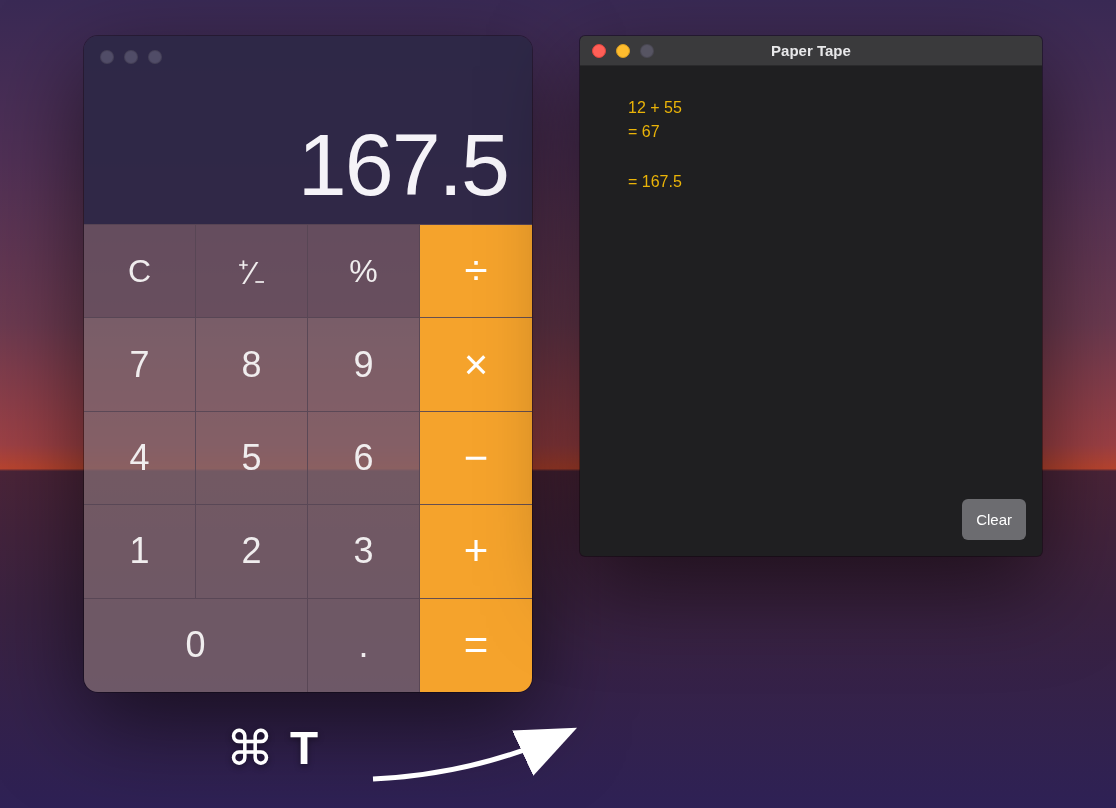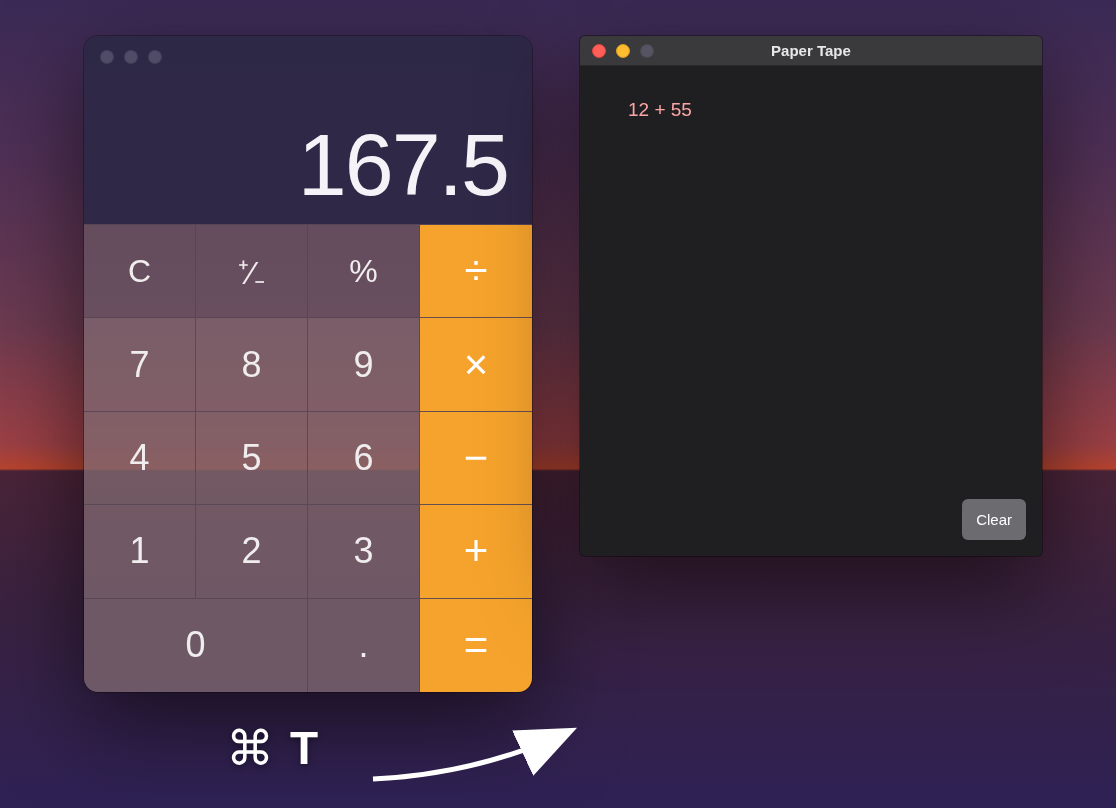--- a/index.html
+++ b/index.html
@@ -119,22 +119,22 @@
     left: 0; right: 0;
     text-align: center;
     color: #e8e8ea;
     font-size: 15px;
     font-weight: 600;
     pointer-events: none;
   }
   .tape-body {
     flex: 1;
     padding: 30px 40px 20px 48px;
-    color: #fca5a5;
-    font-size: 19px;
+    color: #eab308;
+    font-size: 16px;
     line-height: 1.5;
     overflow: auto;
   }
   .tape-entry { margin-bottom: 26px; }
   .tape-footer {
     display: flex;
     justify-content: flex-end;
     padding: 0 16px 16px 0;
   }
   .clear-btn {
@@ -216,22 +216,24 @@
       <div class="tl red"></div>
       <div class="tl yellow"></div>
       <div class="tl dim"></div>
     </div>
     <div class="tape-title">Paper Tape</div>
   </div>
   <div class="tape-body">
 
   <div class="tape-entry">
         <div>12 + 55</div>
+        <div>= 67</div>
       </div>
       <div class="tape-entry">
+        <div>= 167.5</div>
       </div>
     </div>
   <div class="tape-footer">
     <button class="clear-btn">Clear</button>
   </div>
 </div>
 
 <div class="shortcut">
   <span class="cmd">⌘</span>
   <span>T</span>

